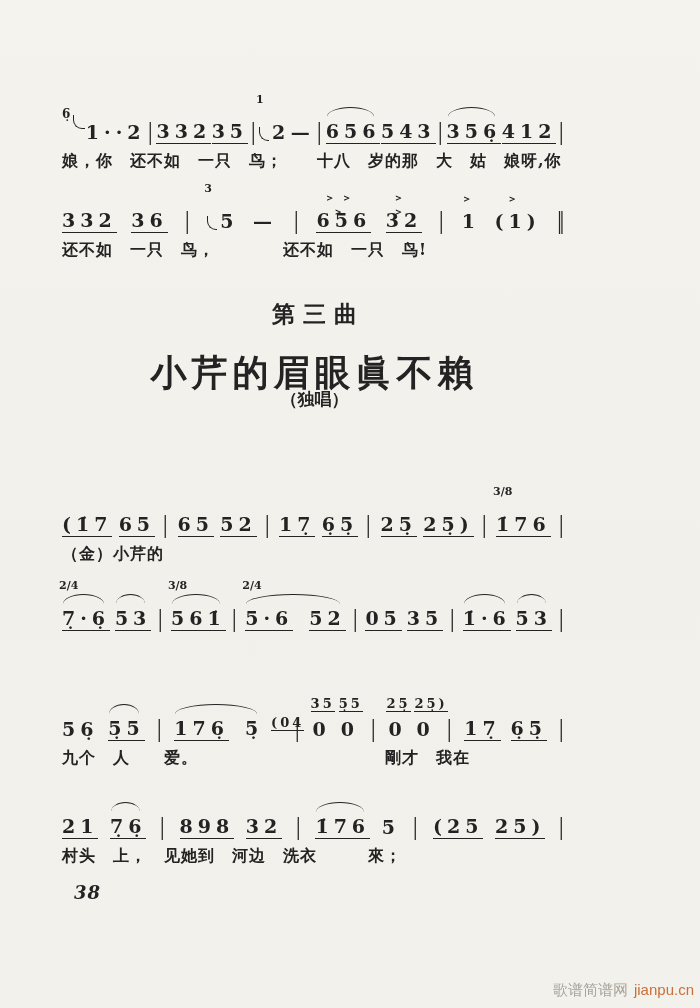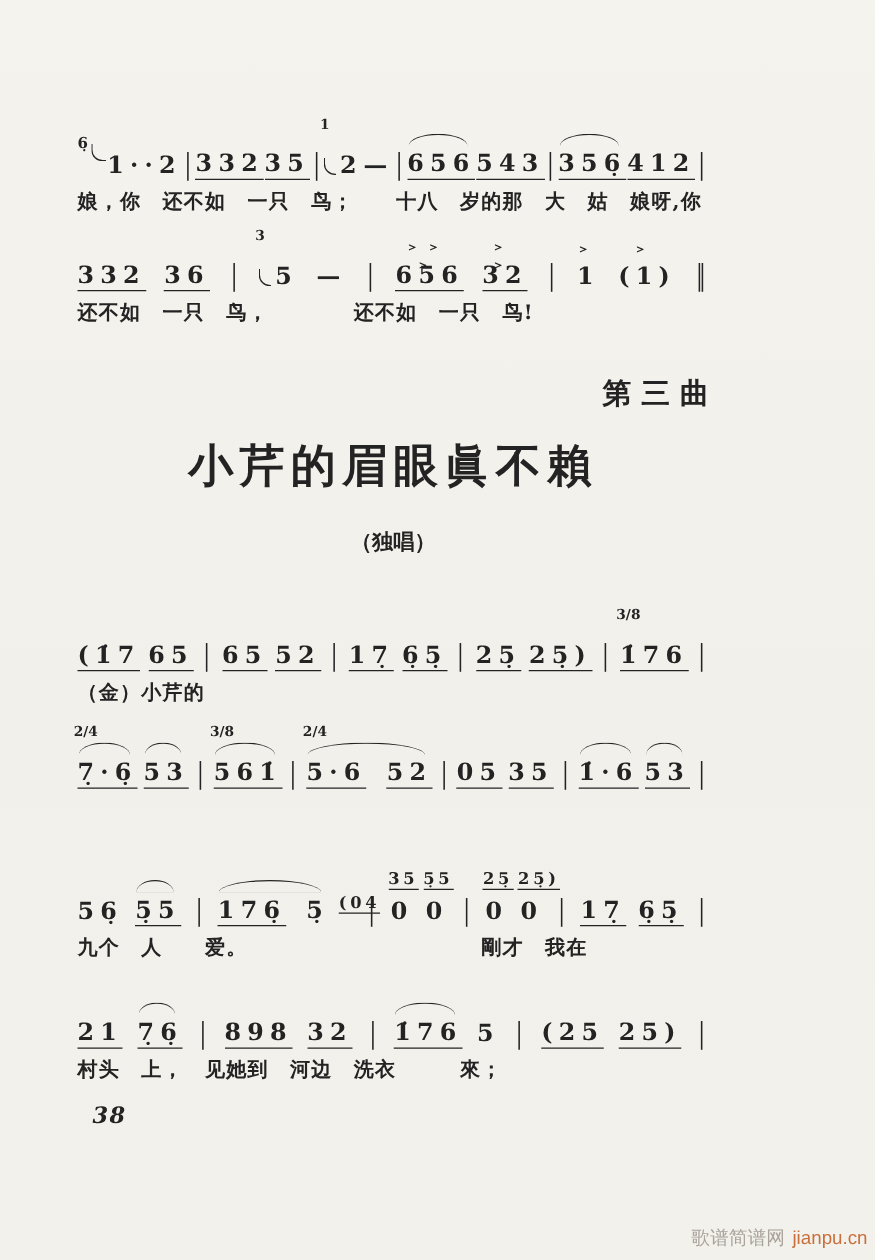--- a/index.html
+++ b/index.html
@@ -26,25 +26,25 @@
   .sup{position:absolute;top:-6px;left:-3px;font-size:11px;font-weight:bold;white-space:nowrap;
        font-family:"DejaVu Serif",serif;}
   .top{position:absolute;top:0;left:-2px;font-size:13px;font-weight:bold;letter-spacing:3px;
        border-bottom:1.3px solid #232323;white-space:nowrap;font-family:"DejaVu Serif",serif;}
   .hook{display:inline-block;width:9px;height:13px;border-left:1.5px solid #232323;
         border-bottom:1.5px solid #232323;border-bottom-left-radius:9px;margin-right:3px;
         vertical-align:-2px;}
   .hook.out{margin-right:0;margin-left:2px;vertical-align:-11px;width:11px;}
   .lyrics{margin-top:7px;font-size:16px;font-weight:bold;white-space:pre;letter-spacing:1px;}
   .lyrics.right{text-align:left;padding-right:18px;}
-  .songno{position:absolute;top:299px;left:62px;width:505px;text-align:right;
+  .songno{position:absolute;top:299px;left:62px;width:505px;text-align:center;
           font-family:"DejaVu Sans",sans-serif;font-weight:bold;font-size:23px;letter-spacing:0;}
   .title{position:absolute;top:349px;left:62px;width:505px;text-align:center;
          font-weight:bold;font-size:36px;letter-spacing:5px;}
-  .subtitle{position:absolute;top:422px;left:62px;width:505px;text-align:center;
+  .subtitle{position:absolute;top:388px;left:62px;width:505px;text-align:center;
          font-weight:bold;font-size:17px;}
   .keyline{position:absolute;top:445px;left:88px;font-size:15px;font-weight:bold;}
   .keyline span{margin-right:16px;}
   .pagenum{position:absolute;top:882px;left:74px;font-size:18px;font-weight:bold;
            font-style:italic;letter-spacing:1px;}
   .watermark{position:absolute;right:6px;bottom:8px;font-size:15px;
              font-family:Liberation Sans, sans-serif;text-align:center;}
   .wm-cn{color:#a8a39b;}
   .wm-url{color:#c8703c;text-decoration:none;margin-left:6px;}
 </style>

